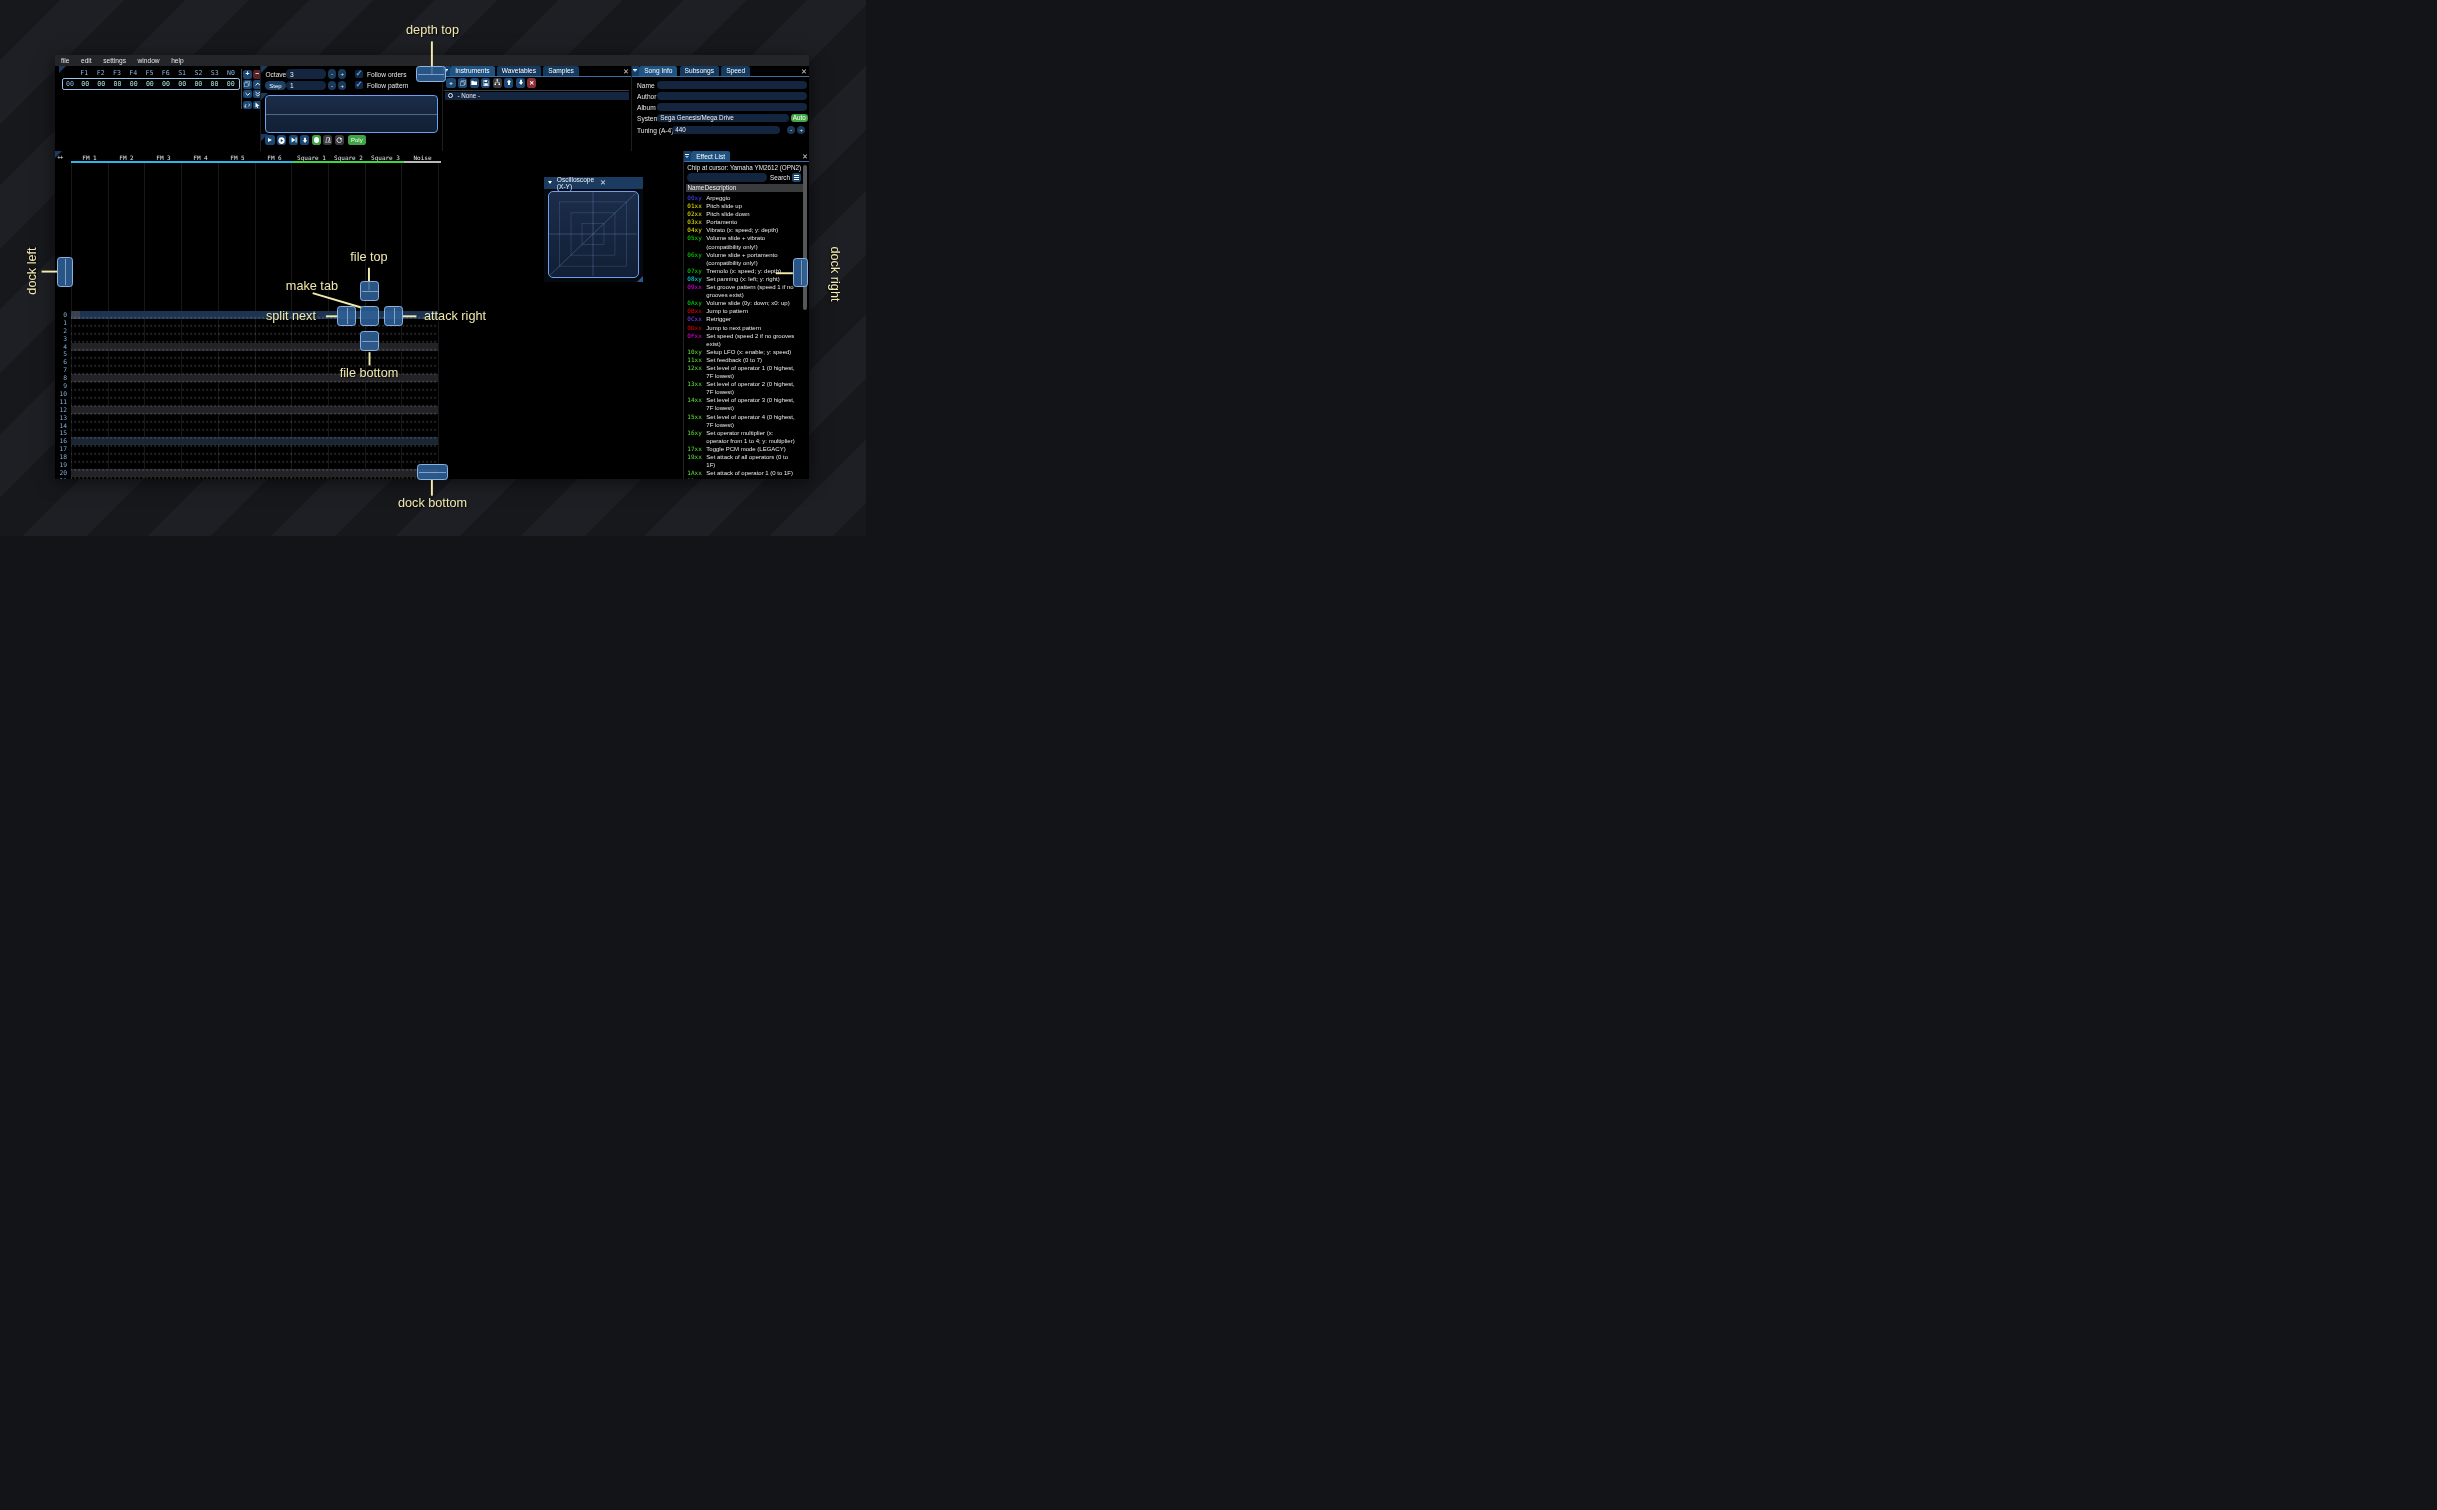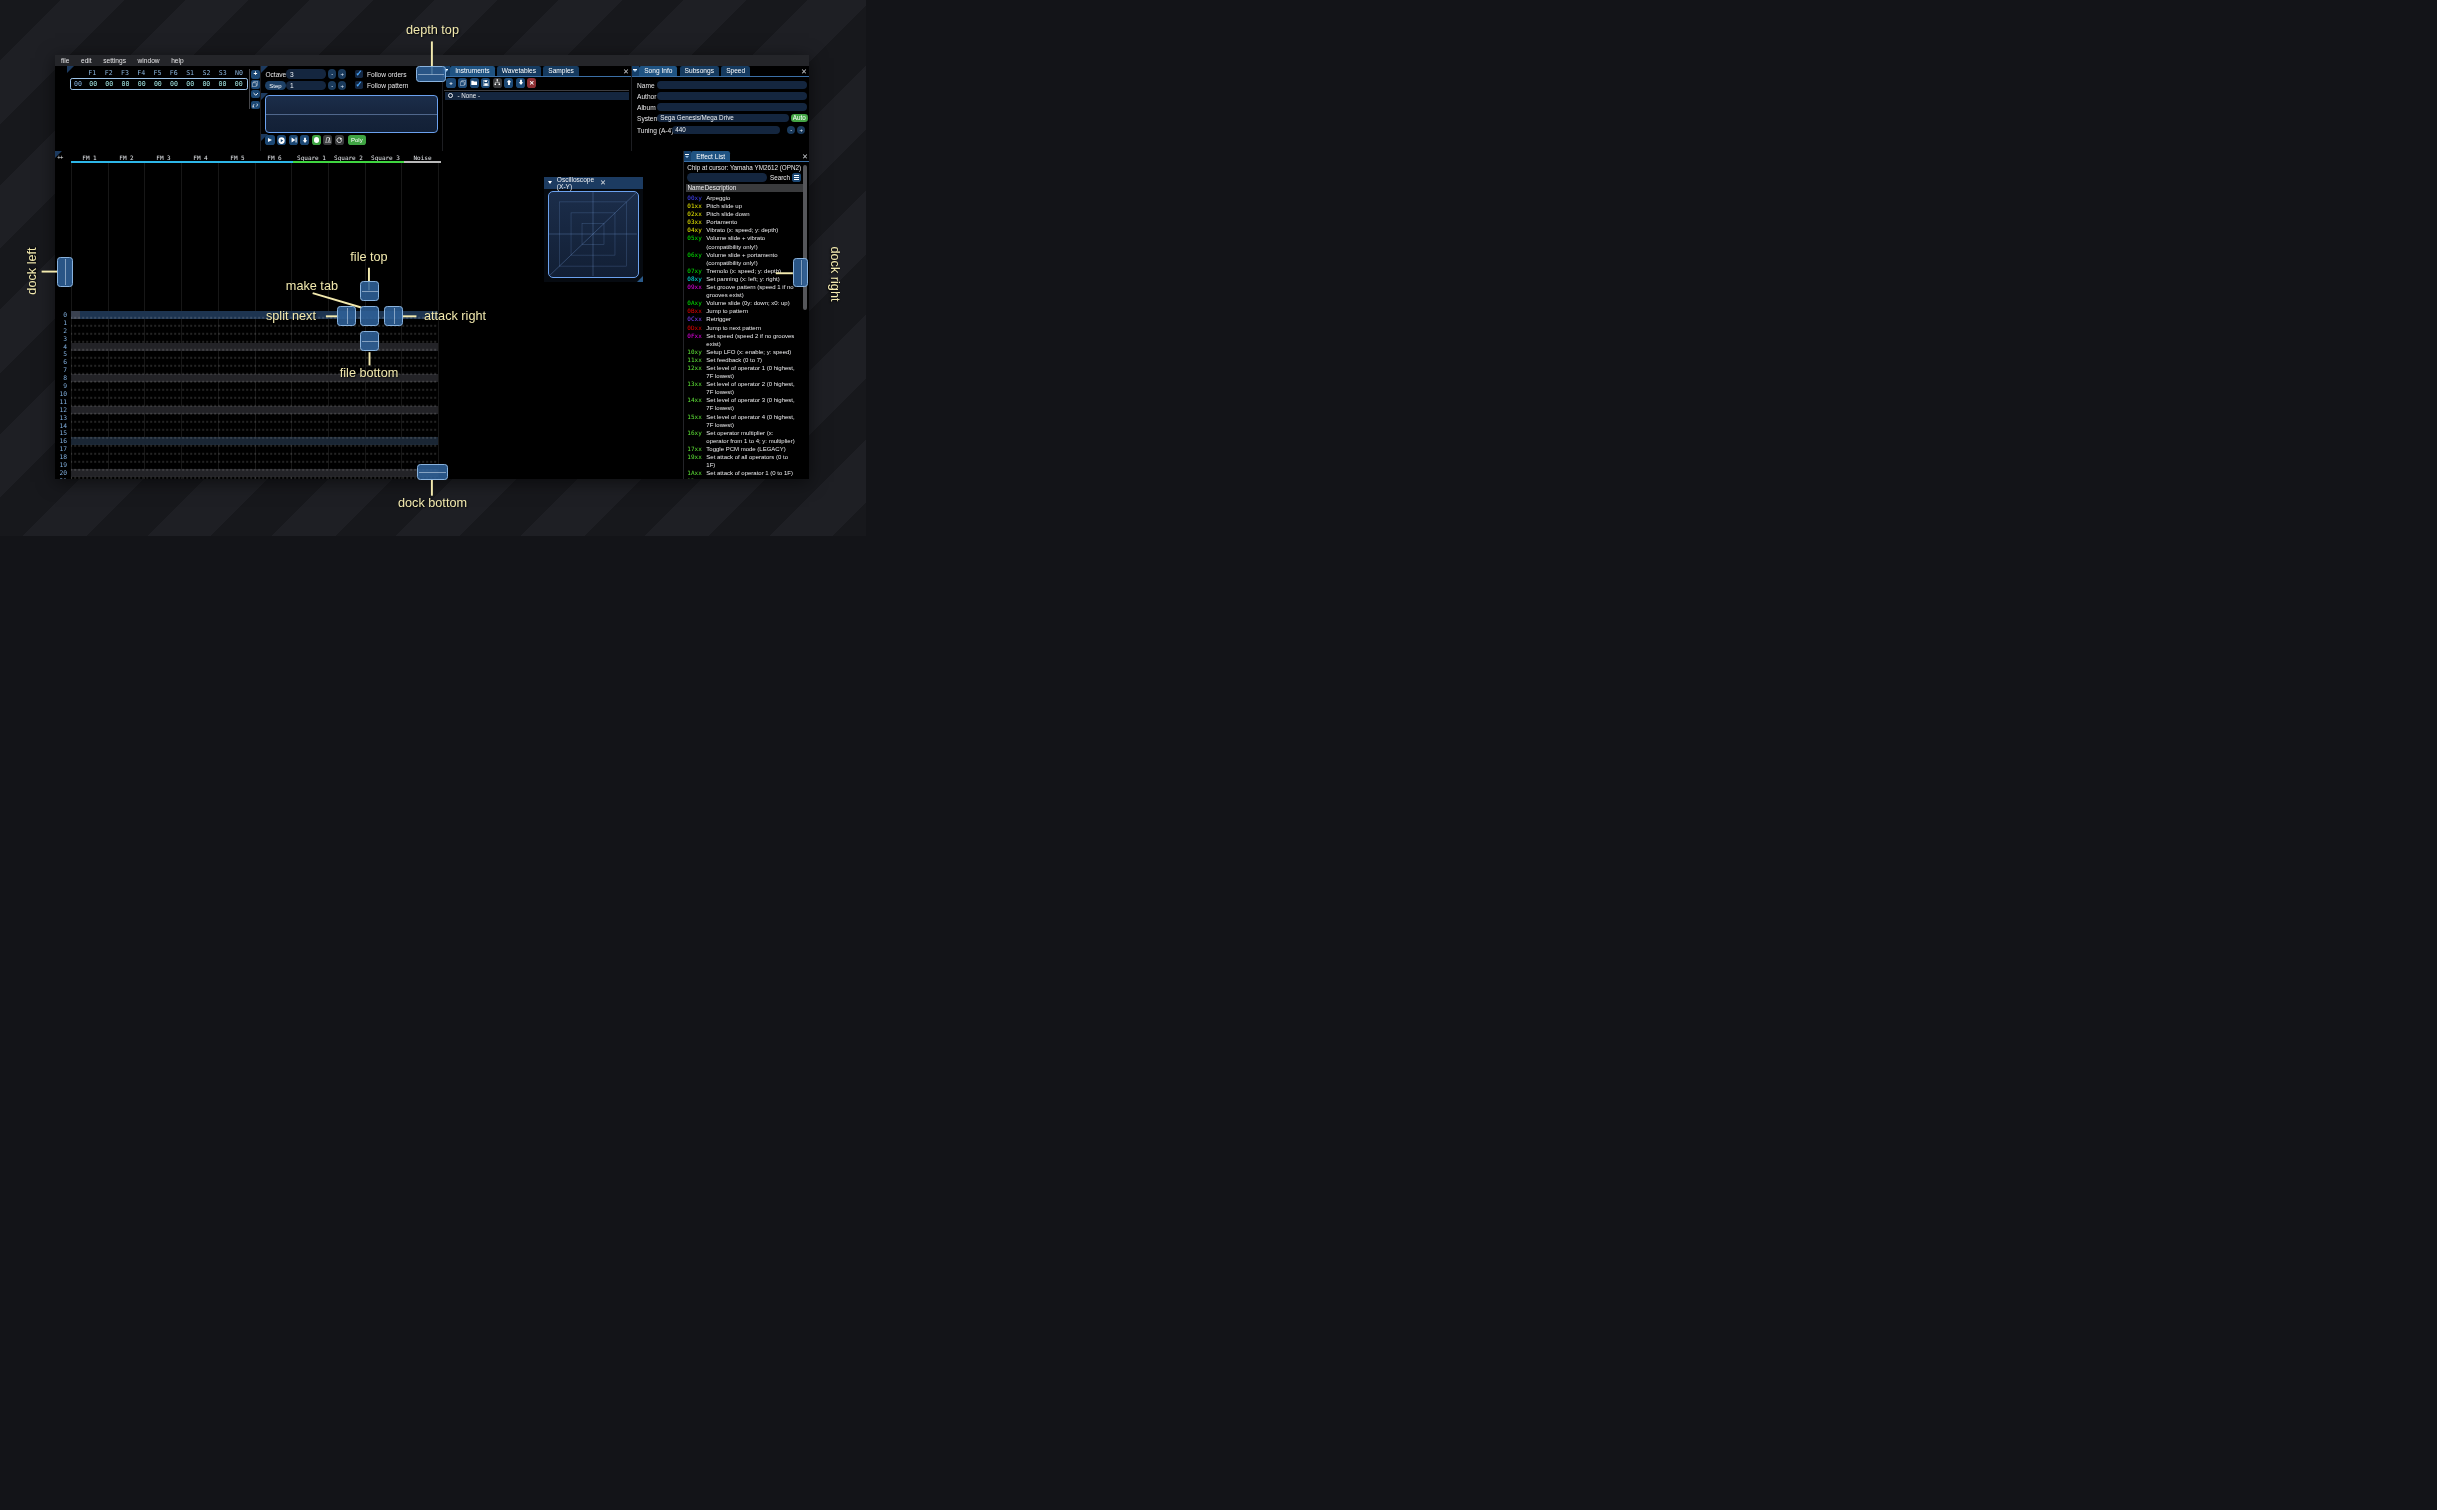--- a/index.html
+++ b/index.html
@@ -15,21 +15,21 @@
 
   .menubar { position:absolute; left:0; top:0; width:100%; height:10.5px; background:#242529;
     display:flex; align-items:center; padding-left:6px; gap:11.6px; }
   .menu-item { font-size:6.6px; color:#e4e4e6; }
 
   .panel { position:absolute; top:10.5px; height:85px; background:#000; }
   .corner-tri { position:absolute; width:0; height:0; border-top:7.2px solid #1c3a5f;
     border-right:7.2px solid transparent; left:0; top:0; z-index:2; }
 
   
-  .orders-panel { left:12px; width:205px; }
+  .orders-panel { left:4px; width:205px; }
   .ord-head { position:absolute; left:2.8px; top:3.9px; display:flex; }
   .ord-vals-box { position:absolute; left:2.8px; top:12px; width:178px; height:12.7px;
     border:0.6px solid #9ec5ea; border-radius:2.2px; display:flex; align-items:center; }
   .ord-num { width:14.4px; text-align:center; font:6.6px "DejaVu Sans Mono",monospace; color:#85b3e0; }
   .ord-cell { width:16.3px; text-align:center; font:6.6px "DejaVu Sans Mono",monospace; color:#8ab4dc; }
   .ord-vals-box .ord-cell { color:#a5e8e5; }
   .ord-sep { position:absolute; left:182px; top:3.3px; width:0.6px; height:40px; background:#46474b; }
   .mini-btn { position:absolute; width:8.8px; height:8.8px; border-radius:2.2px; background:#1c4874;
     color:#fff; display:flex; align-items:center; justify-content:center;
     font:bold 6.6px "Liberation Sans",sans-serif; line-height:1; }

